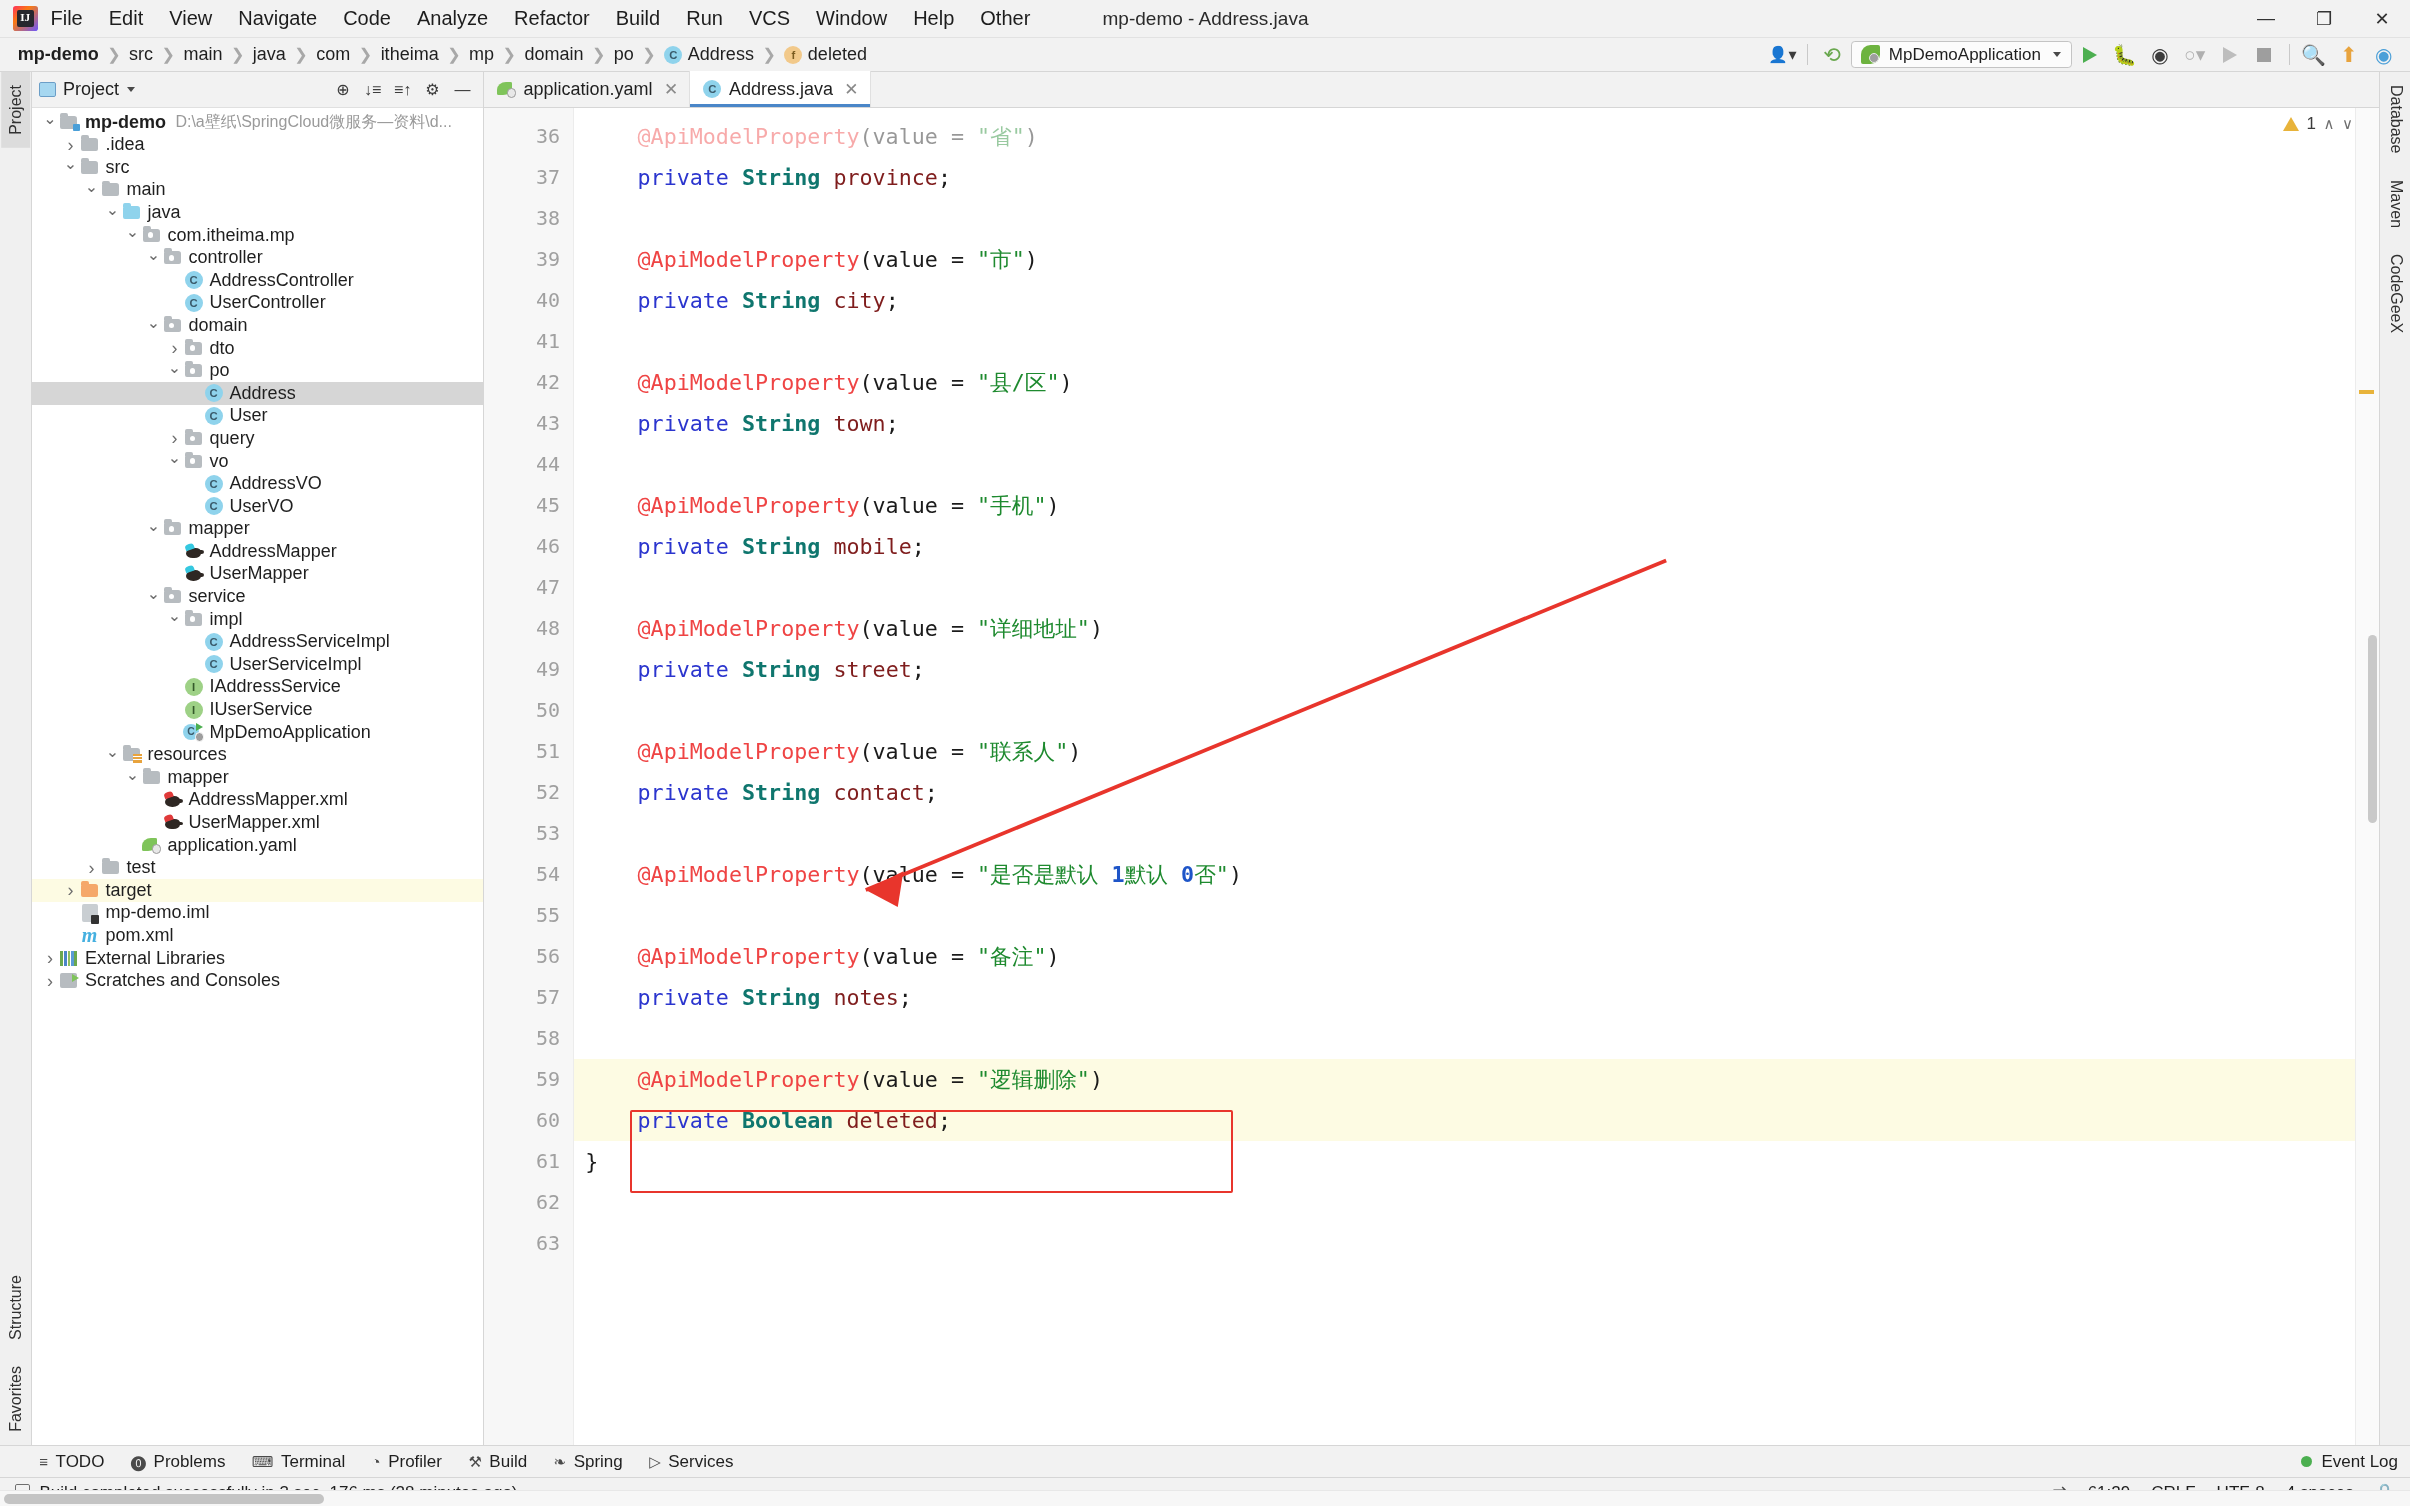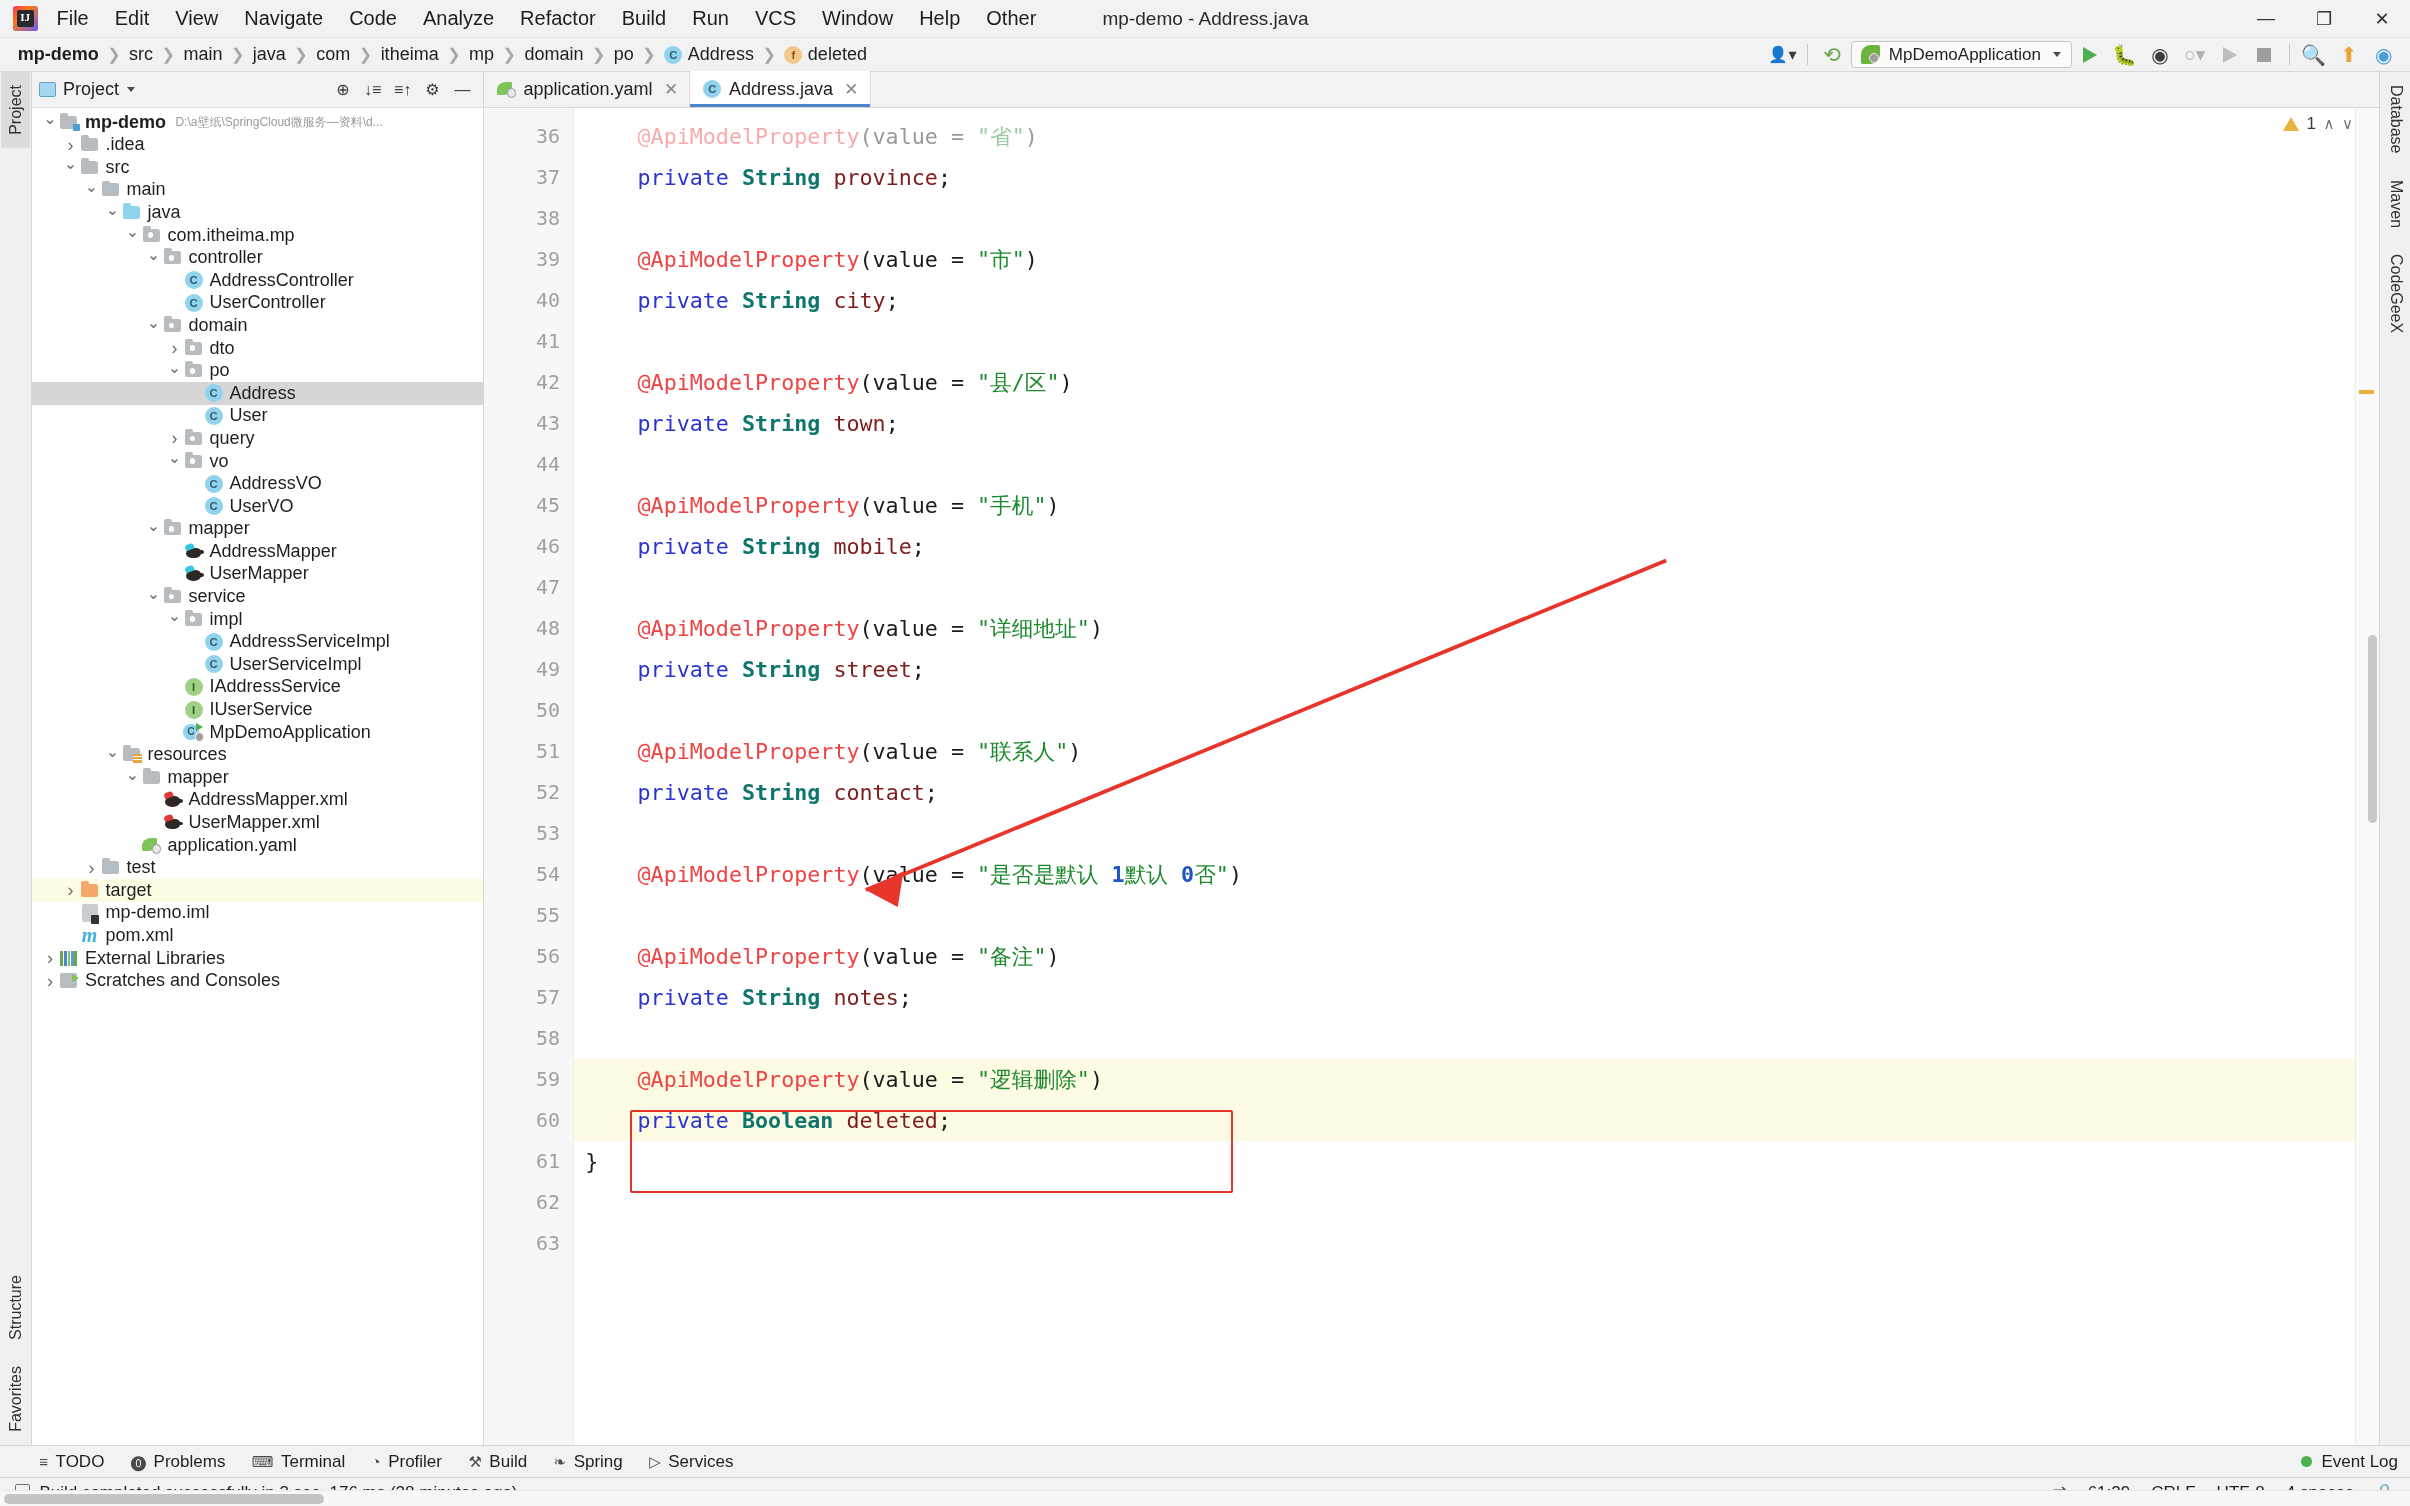--- a/index.html
+++ b/index.html
@@ -10,21 +10,21 @@
     font-family: "Liberation Sans", sans-serif;
     -webkit-font-smoothing: antialiased;
   }
   .app { position: relative; width: 2411px; height: 1507px; display: flex; flex-direction: column; }
 
   
   .titlebar {
     height: 38px; background: #f2f2f2; display: flex; align-items: center;
     border-bottom: 0.9px solid #e2e2e2; position: relative; flex: 0 0 38px;
   }
-  .ij-logo { width: 24.5px; height: 24.5px; margin-left: 13px; margin-right: 6px; position: relative; flex:0 0 24.5px;border-radius:9px;}
+  .ij-logo { width: 24.5px; height: 24.5px; margin-left: 13px; margin-right: 0; position: relative; flex:0 0 24.5px;border-radius:9px;}
   .ij-logo .sq { position:absolute; inset:0; border-radius:2.8px;
      background: linear-gradient(135deg,#fe315d 0%, #f97a12 35%, #6b57ff 100%); }
   .ij-logo .inner { position:absolute; left:3.8px; top:3.8px; right:3.8px; bottom:3.8px; background:#27282e; border-radius:1.9px; }
   .ij-logo .ij { position:absolute; left:0; right:0; top:4.7px; text-align:center; color:#fff; font-size:11.3px; font-weight:bold; font-family:"Liberation Serif",serif; }
   .menu { display: flex; align-items: flex-end; gap: 0px; }
   .menu-item {
     font-size: 20px; color: #1d1d1d; padding: 3.8px 13px; cursor: default; white-space: nowrap;
   }
   .win-title {
     position: absolute; left: 50%; transform: translateX(-50%);
@@ -109,21 +109,21 @@
   .fold { width:17px;height:13px;background:#b7bcc0;border-radius:1.9px 2.8px 1.9px 1.9px; position:relative;}
   .fold::before{content:'';position:absolute;left:0;top:-2.8px;width:7.5px;height:3.8px;background:#b7bcc0;border-radius:1.9px 1.9px 0 0;}
   .fold.blue { background:#8fd3ec; }
   .fold.blue::before{background:#8fd3ec;}
   .fold.orange { background:#f5a86a; }
   .fold.orange::before{background:#f5a86a;}
   .fold.pkg::after{content:'';position:absolute;left:4.7px;top:3.8px;width:5.6px;height:5.6px;border-radius:50%;background:#fff;}
   .fold.res::after{content:'';position:absolute;right:-1.9px;bottom:-1.9px;width:8.5px;height:9.4px;background:repeating-linear-gradient(#e8a33d 0 1.9px,#fff 1.9px 2.8px);}
   .fold.mod::after{content:'';position:absolute;right:-2.8px;bottom:-2.8px;width:7.5px;height:7.5px;background:#4a9fd8;border-radius:0.9px;}
   .lbl { }
-  .dim { color: #9a9a9a; margin-left: 9.4px; font-size: 12px; }
+  .dim { color: #9a9a9a; margin-left: 9.4px; font-size: 16px; }
   .bold { font-weight: bold; }
   .bird { width:19px;height:15px;position:relative;}
   .bird .body{position:absolute;left:1.9px;top:3.8px;width:15px;height:10.4px;border-radius:60% 40% 50% 50%;background:#2e2723;}
   .bird .crest{position:absolute;left:0.9px;top:0px;width:8.5px;height:5.6px;border-radius:50% 50% 0 0;background:#35c8e0;transform:rotate(-20deg);}
   .bird.red .crest{background:#e03a3a;}
   .bird .beak{position:absolute;right:-0.9px;top:6.6px;width:4.7px;height:3.8px;background:#2e2723;border-radius:0 50% 50% 0;}
   .yamlico{width:19px;height:17px;position:relative;}
   .yamlico .lf{position:absolute;left:0;top:1.9px;width:15px;height:13px;border-radius:60% 10% 60% 10%;background:#7fc45a;}
   .yamlico .dot{position:absolute;right:0;bottom:0;width:9.4px;height:9.4px;border-radius:50%;background:#e8e8e8;border:1.9px solid #9a9a9a;}
   .appico{width:21px;height:19px;position:relative;}

